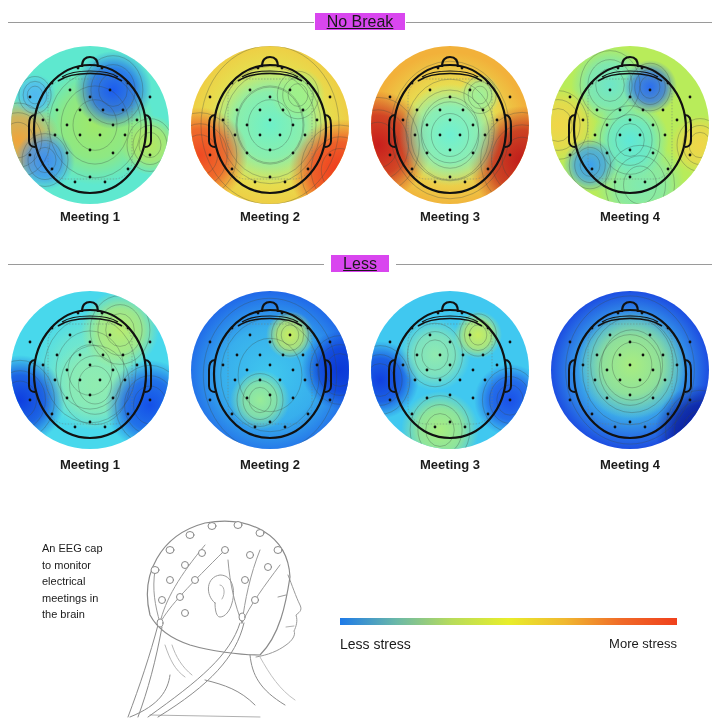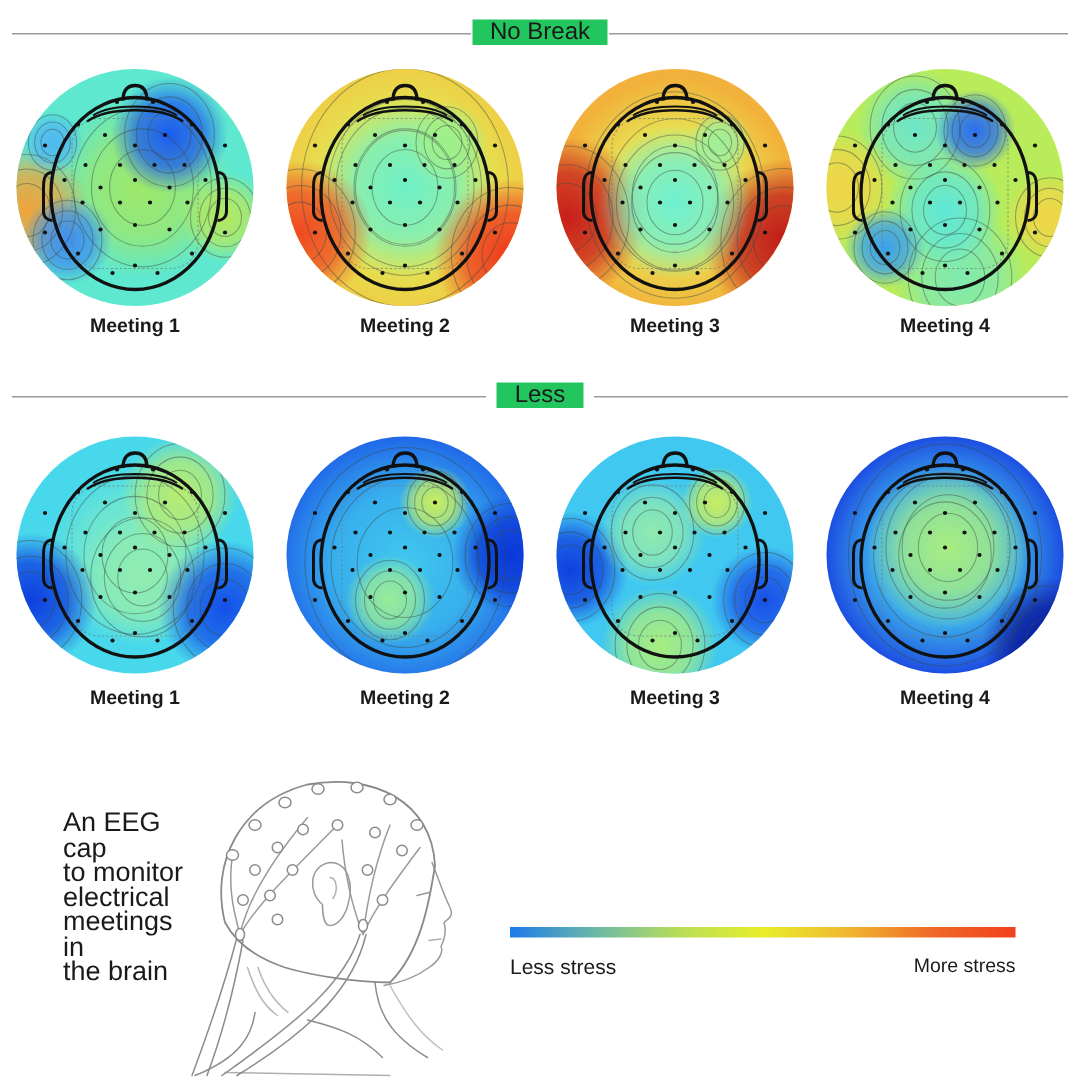--- a/index.html
+++ b/index.html
@@ -2,25 +2,25 @@
 <html><head>
 <meta charset="utf-8">
 <style>
   html, body { margin: 0; padding: 0; background: #ffffff; }
   body { width: 720px; height: 722px; position: relative; overflow: hidden;
          font-family: "Liberation Sans", "DejaVu Sans", sans-serif; color: #1a1a1a; }
   .section-header { position: absolute; left: 8px; width: 704px; height: 20px; }
   .section-header .rule { position: absolute; top: 10px; height: 1px; background: #9a9a9a; }
   .section-header .title { position: absolute; top: 0; left: 0; width: 100%; text-align: center;
          font-size: 16px; line-height: 20px; }
-  .section-header .title span { background: #22c55e; padding: 0 12px; }
+  .section-header .title span { background: #d946ef; padding: 0 12px; text-decoration: underline; }
   .map { position: absolute; width: 160px; height: 160px; }
   .map svg { display: block; }
   .map-label { position: absolute; width: 160px; text-align: center; font-size: 13px; line-height: 16px; font-weight: bold; }
-  .eeg-caption { position: absolute; left: 42px; top: 540px; width: 90px; font-size: 18px; line-height: 16.5px; }
+  .eeg-caption { position: absolute; left: 42px; top: 540px; width: 90px; font-size: 11px; line-height: 16.5px; }
   .illustration { position: absolute; left: 110px; top: 505px; width: 200px; height: 215px; }
   .legend-title { position: absolute; left: 340px; top: 573px; width: 336px; text-align: center;
          font-size: 13px; line-height: 16px; }
   .legend-bar { position: absolute; left: 340px; top: 618px; width: 337px; height: 7px; }
   .legend-low { position: absolute; left: 340px; top: 636px; font-size: 14px; }
   .legend-high { position: absolute; right: 43px; top: 636px; font-size: 13px; }
 </style>
 </head>
 <body>
 

